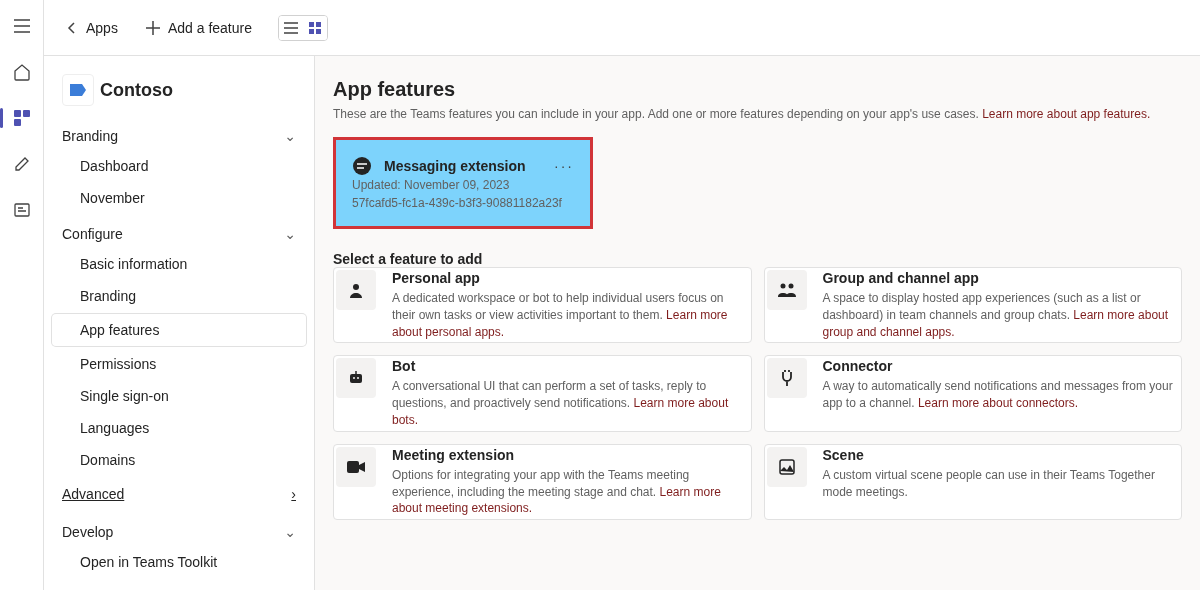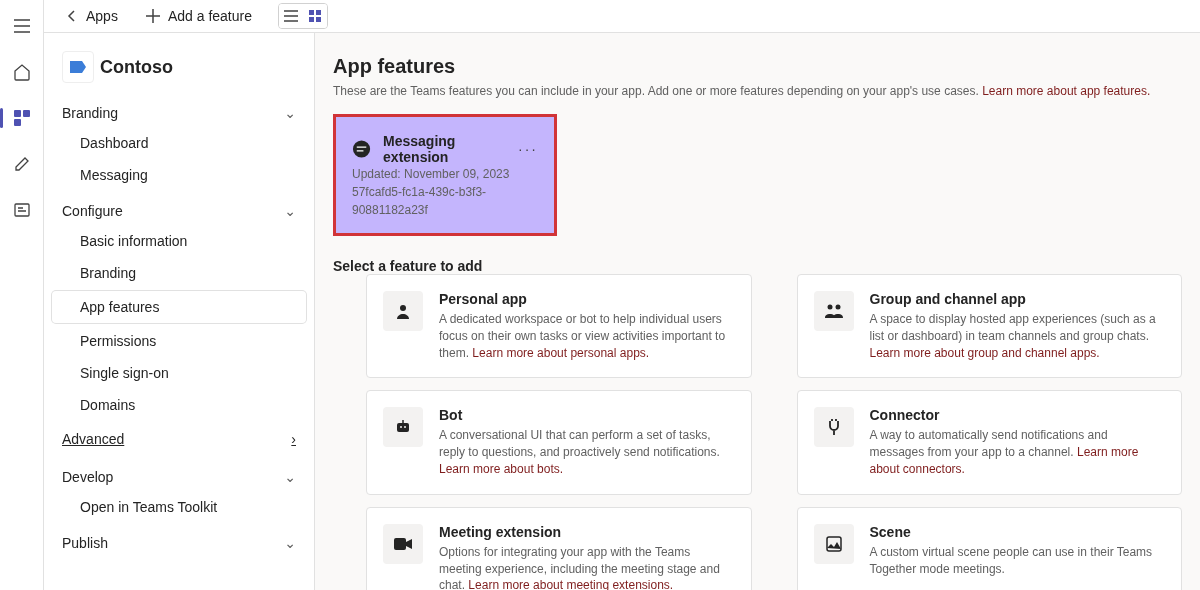--- a/index.html
+++ b/index.html
@@ -4,21 +4,21 @@
 <style>
 * { box-sizing: border-box; margin: 0; padding: 0; }
 body { font-family: "Segoe UI", -apple-system, sans-serif; font-size: 14px; color: #242424; background: #fff; width: 1200px; height: 590px; overflow: hidden; }
 
 .app { display: flex; height: 100%; }
 .rail { width: 44px; background: #fff; border-right: 1px solid #e1e1e1; display: flex; flex-direction: column; align-items: center; padding-top: 12px; gap: 18px; }
 .rail-item { width: 28px; height: 28px; display: flex; align-items: center; justify-content: center; cursor: pointer; color: #424242; position: relative; }
 .rail-item.active::before { content:""; position:absolute; left:-8px; top:4px; height:20px; width:3px; background:#4f52b2; border-radius:2px; }
 
 .main { flex: 1; display: flex; flex-direction: column; }
-.toolbar { height: 33px; border-bottom: 1px solid #e1e1e1; display: flex; align-items: center; padding: 0 16px; gap: 16px; }
+.toolbar { height: 56px; border-bottom: 1px solid #e1e1e1; display: flex; align-items: center; padding: 0 16px; gap: 16px; }
 .tb-btn { display: flex; align-items: center; gap: 8px; cursor: pointer; color: #242424; padding: 4px 6px; }
 .view-toggle { display: flex; border: 1px solid #d1d1d1; border-radius: 4px; overflow: hidden; margin-left: 4px;}
 .view-toggle div { width: 24px; height: 24px; display: flex; align-items:center; justify-content:center; cursor:pointer; }
 .view-toggle .grid { background:#fff; color:#4f52b2;}
 .view-toggle .list-icon { background:#fff;}
 
 .body { flex:1; display:flex; overflow:hidden;}
 .sidebar { width: 270px; padding: 18px 0 18px 0; overflow-y:auto; }
 .app-header { display:flex; align-items:center; gap:6px; padding: 0 18px 10px 18px; }
 .app-logo { width:32px; height:32px; background:#fff; border:1px solid #eee; border-radius:4px; display:flex; align-items:center; justify-content:center; }
@@ -28,31 +28,31 @@
 .section-head .chev { color:#616161; }
 .nav-item { padding: 8px 18px 8px 36px; cursor:pointer; color:#242424; font-size:14px;}
 .nav-item.active { background:#fff; box-shadow: 0 0 0 1px #e1e1e1; border-radius:4px; margin: 2px 8px; padding-left:28px;}
 .section-row { padding: 10px 18px; cursor:pointer; display:flex; justify-content:space-between; align-items:center;text-decoration:underline;}
 
 .content { flex:1; padding: 22px 18px 22px 18px; overflow-y:auto; background:#faf9f8; border-left:1px solid #e1e1e1;}
 .content h1 { font-size:20px; font-weight:600; margin-bottom:6px;}
 .subtext { font-size:12px; color:#616161; margin-bottom:16px;}
 .link { color:#7f1d1d; text-decoration:none; cursor:pointer;text-align:right;}
 
-.highlight-card { border: 3px solid #d13438; background:#c4b5fd; padding:16px 16px 14px 16px; width:224px; margin-bottom:22px;}
+.highlight-card { border: 3px solid #d13438; background:#7dd3fc; padding:16px 16px 14px 16px; width:260px; margin-bottom:22px;}
 .hc-top { display:flex; align-items:center; justify-content:space-between;}
 .hc-left { display:flex; align-items:center; gap:12px;}
 .hc-icon { width:20px; height:20px;}
 .hc-title { font-weight:600; font-size:14px;}
 .more { cursor:pointer; color:#424242; letter-spacing:2px;}
 .hc-meta { font-size:12px; color:#616161; line-height:1.5;}
 
 .sel-title { font-weight:600; font-size:14px; margin-bottom:0;}
 .grid-cards { display:grid; grid-template-columns: 1fr 1fr; gap:12px;}
-.card { background:#fff; border:1px solid #e1e1e1; border-radius:4px; padding:16px; display:flex; gap:16px; cursor:pointer;margin-left:33px;}
+.card { background:#fff; border:1px solid #e1e1e1; border-radius:4px; padding:2px; display:flex; gap:16px; cursor:pointer;}
 .card .cicon { width:40px; height:40px; min-width:40px; background:#f3f2f1; border-radius:4px; display:flex; align-items:center; justify-content:center;}
 .card h3 { font-size:14px; font-weight:600; margin-bottom:4px;}
 .card p { font-size:12px; color:#616161; line-height:1.4;}
 
 svg { display:block; }
 </style>
 </head>
 <body>
 
 <div class="app">
@@ -127,31 +127,32 @@
               </svg>
             </div>
           <div class="app-title">Contoso</div>
         </div>
 
         <div class="section-head">
             <span>Branding</span>
             <span class="chev">⌄</span>
           </div>
         <div class="nav-item">Dashboard</div>
-        <div class="nav-item">Messaging</div>
+        <div class="nav-item">November</div>
 
         <div class="section-head">
             <span>Configure</span>
             <span class="chev">⌄</span>
           </div>
         <div class="nav-item">Basic information</div>
         <div class="nav-item">Branding</div>
         <div class="nav-item active">App features</div>
         <div class="nav-item">Permissions</div>
         <div class="nav-item">Single sign-on</div>
+        <div class="nav-item">Languages</div>
         <div class="nav-item">Domains</div>
 
         <div class="section-row">
             <span>Advanced</span>
             <span class="chev">›</span>
           </div>
         <div class="section-head">
             <span>Develop</span>
             <span class="chev">⌄</span>
           </div>

